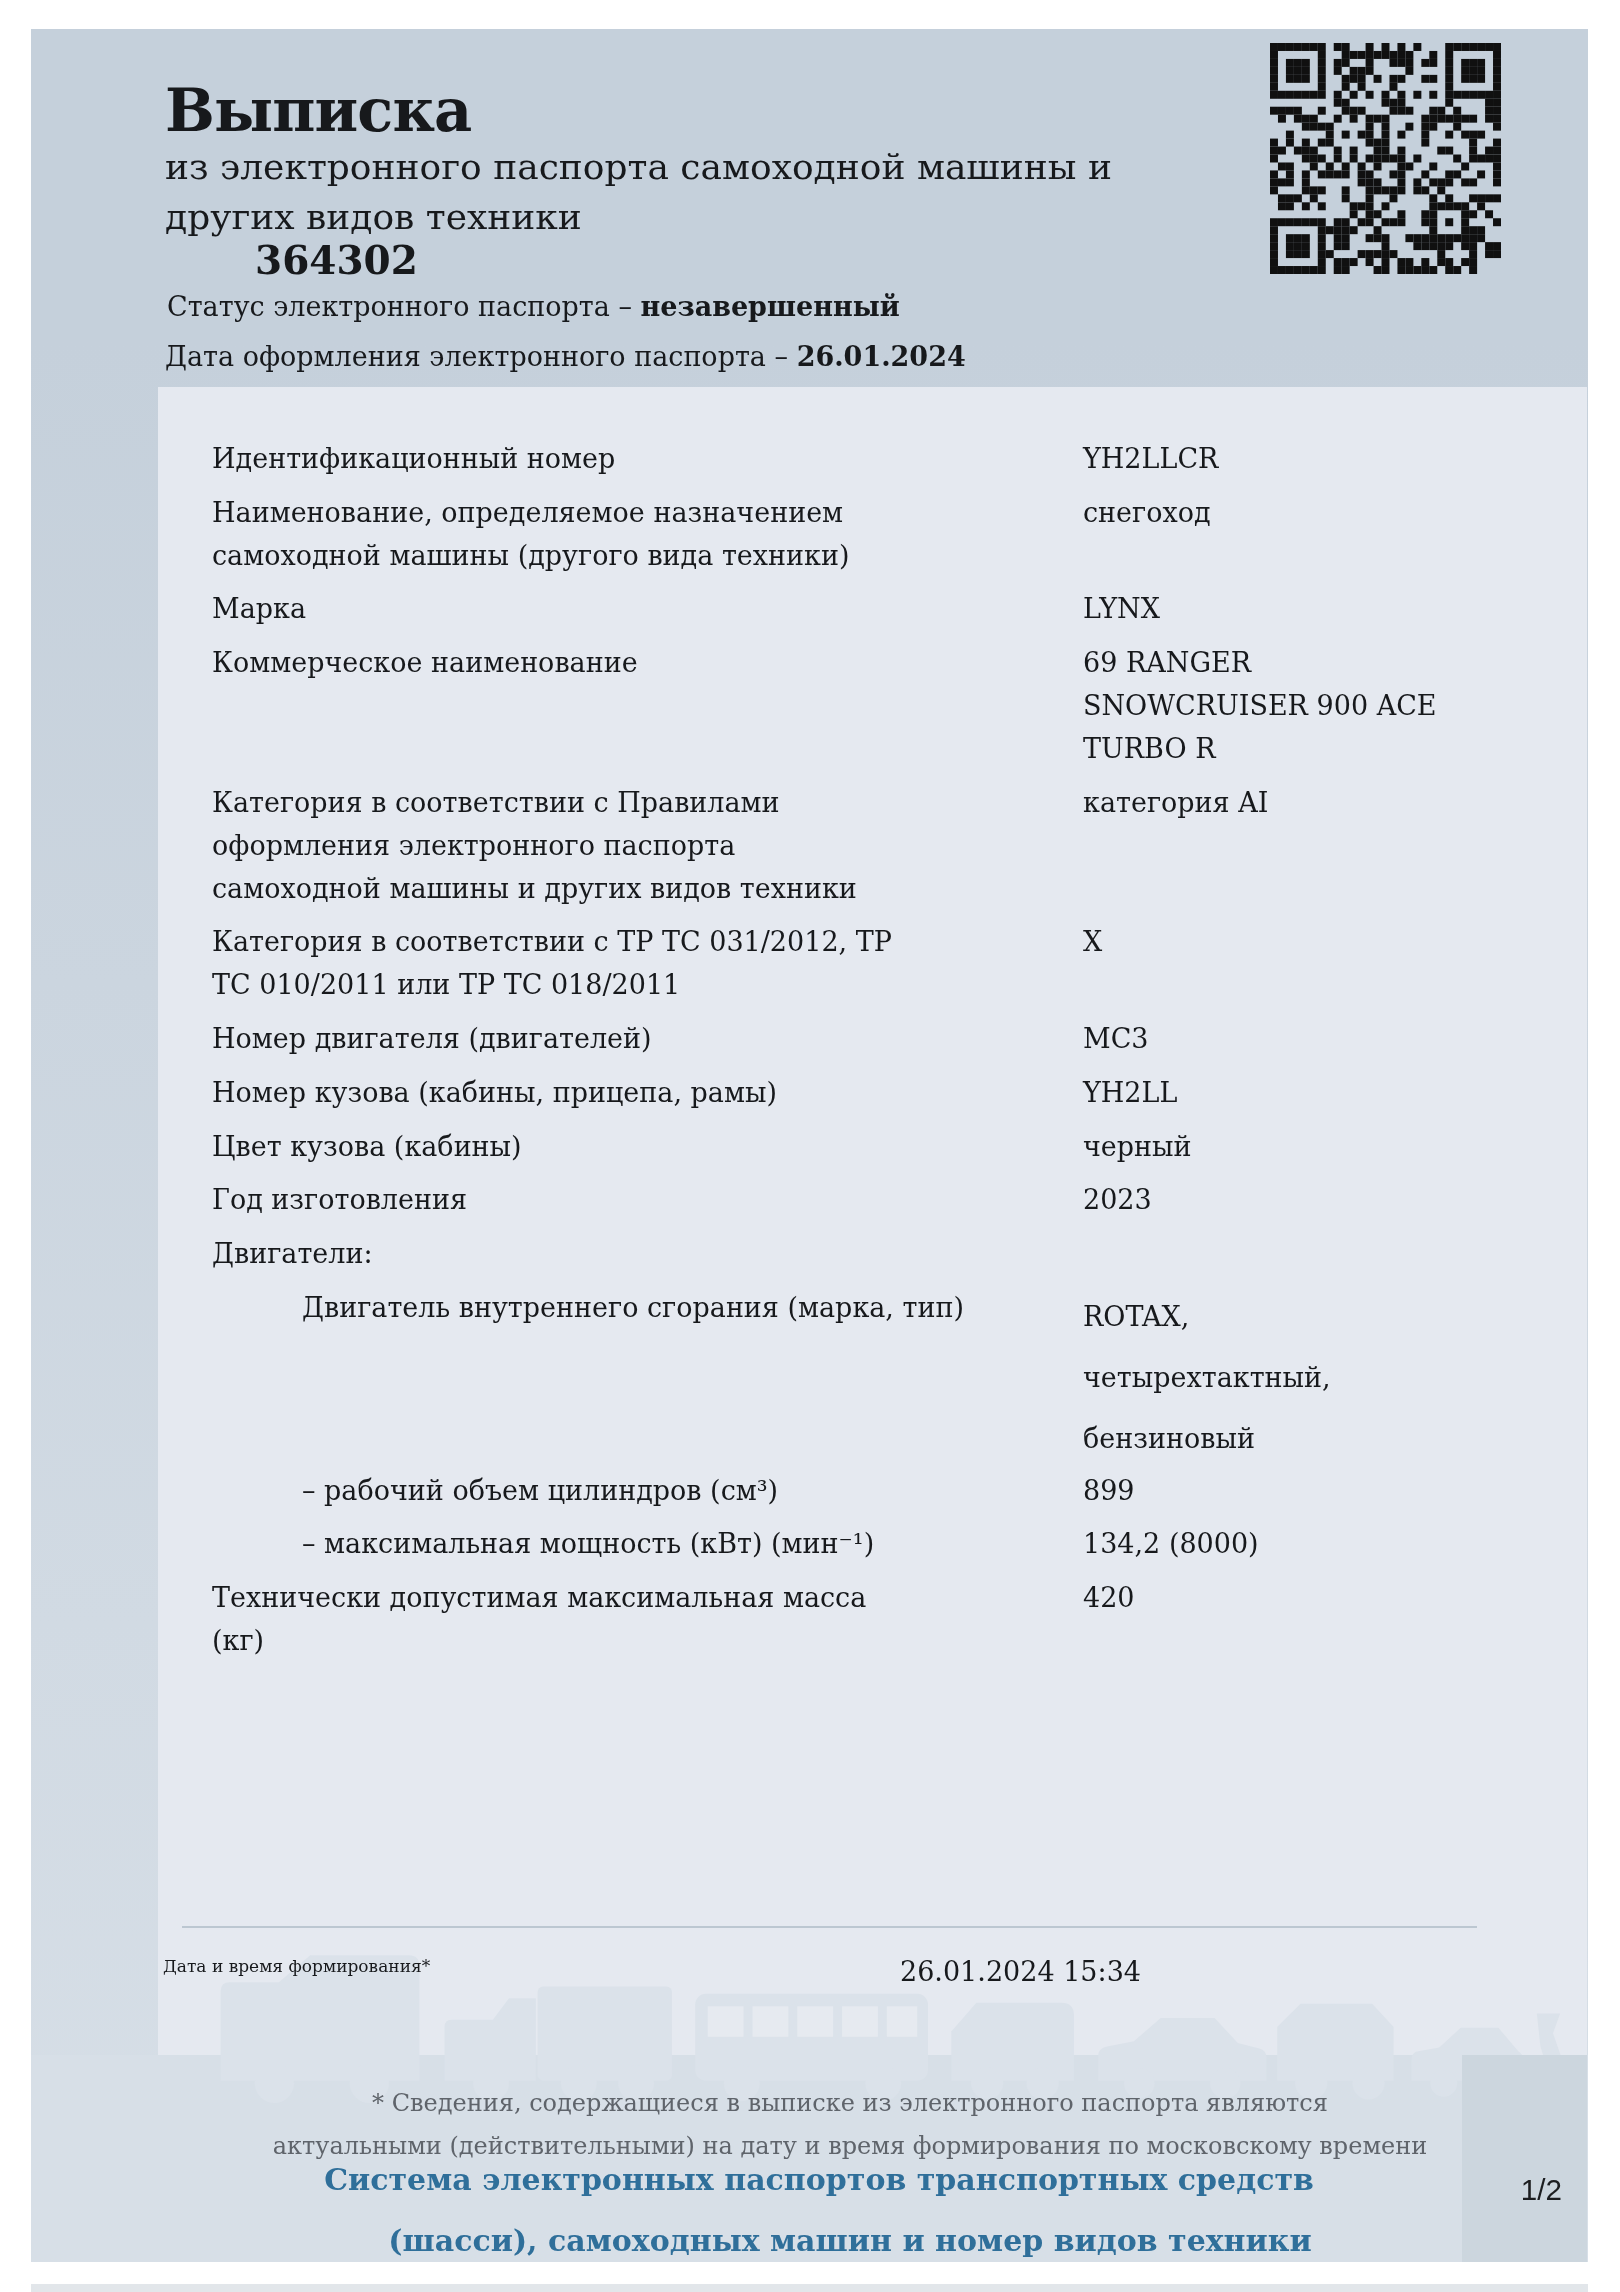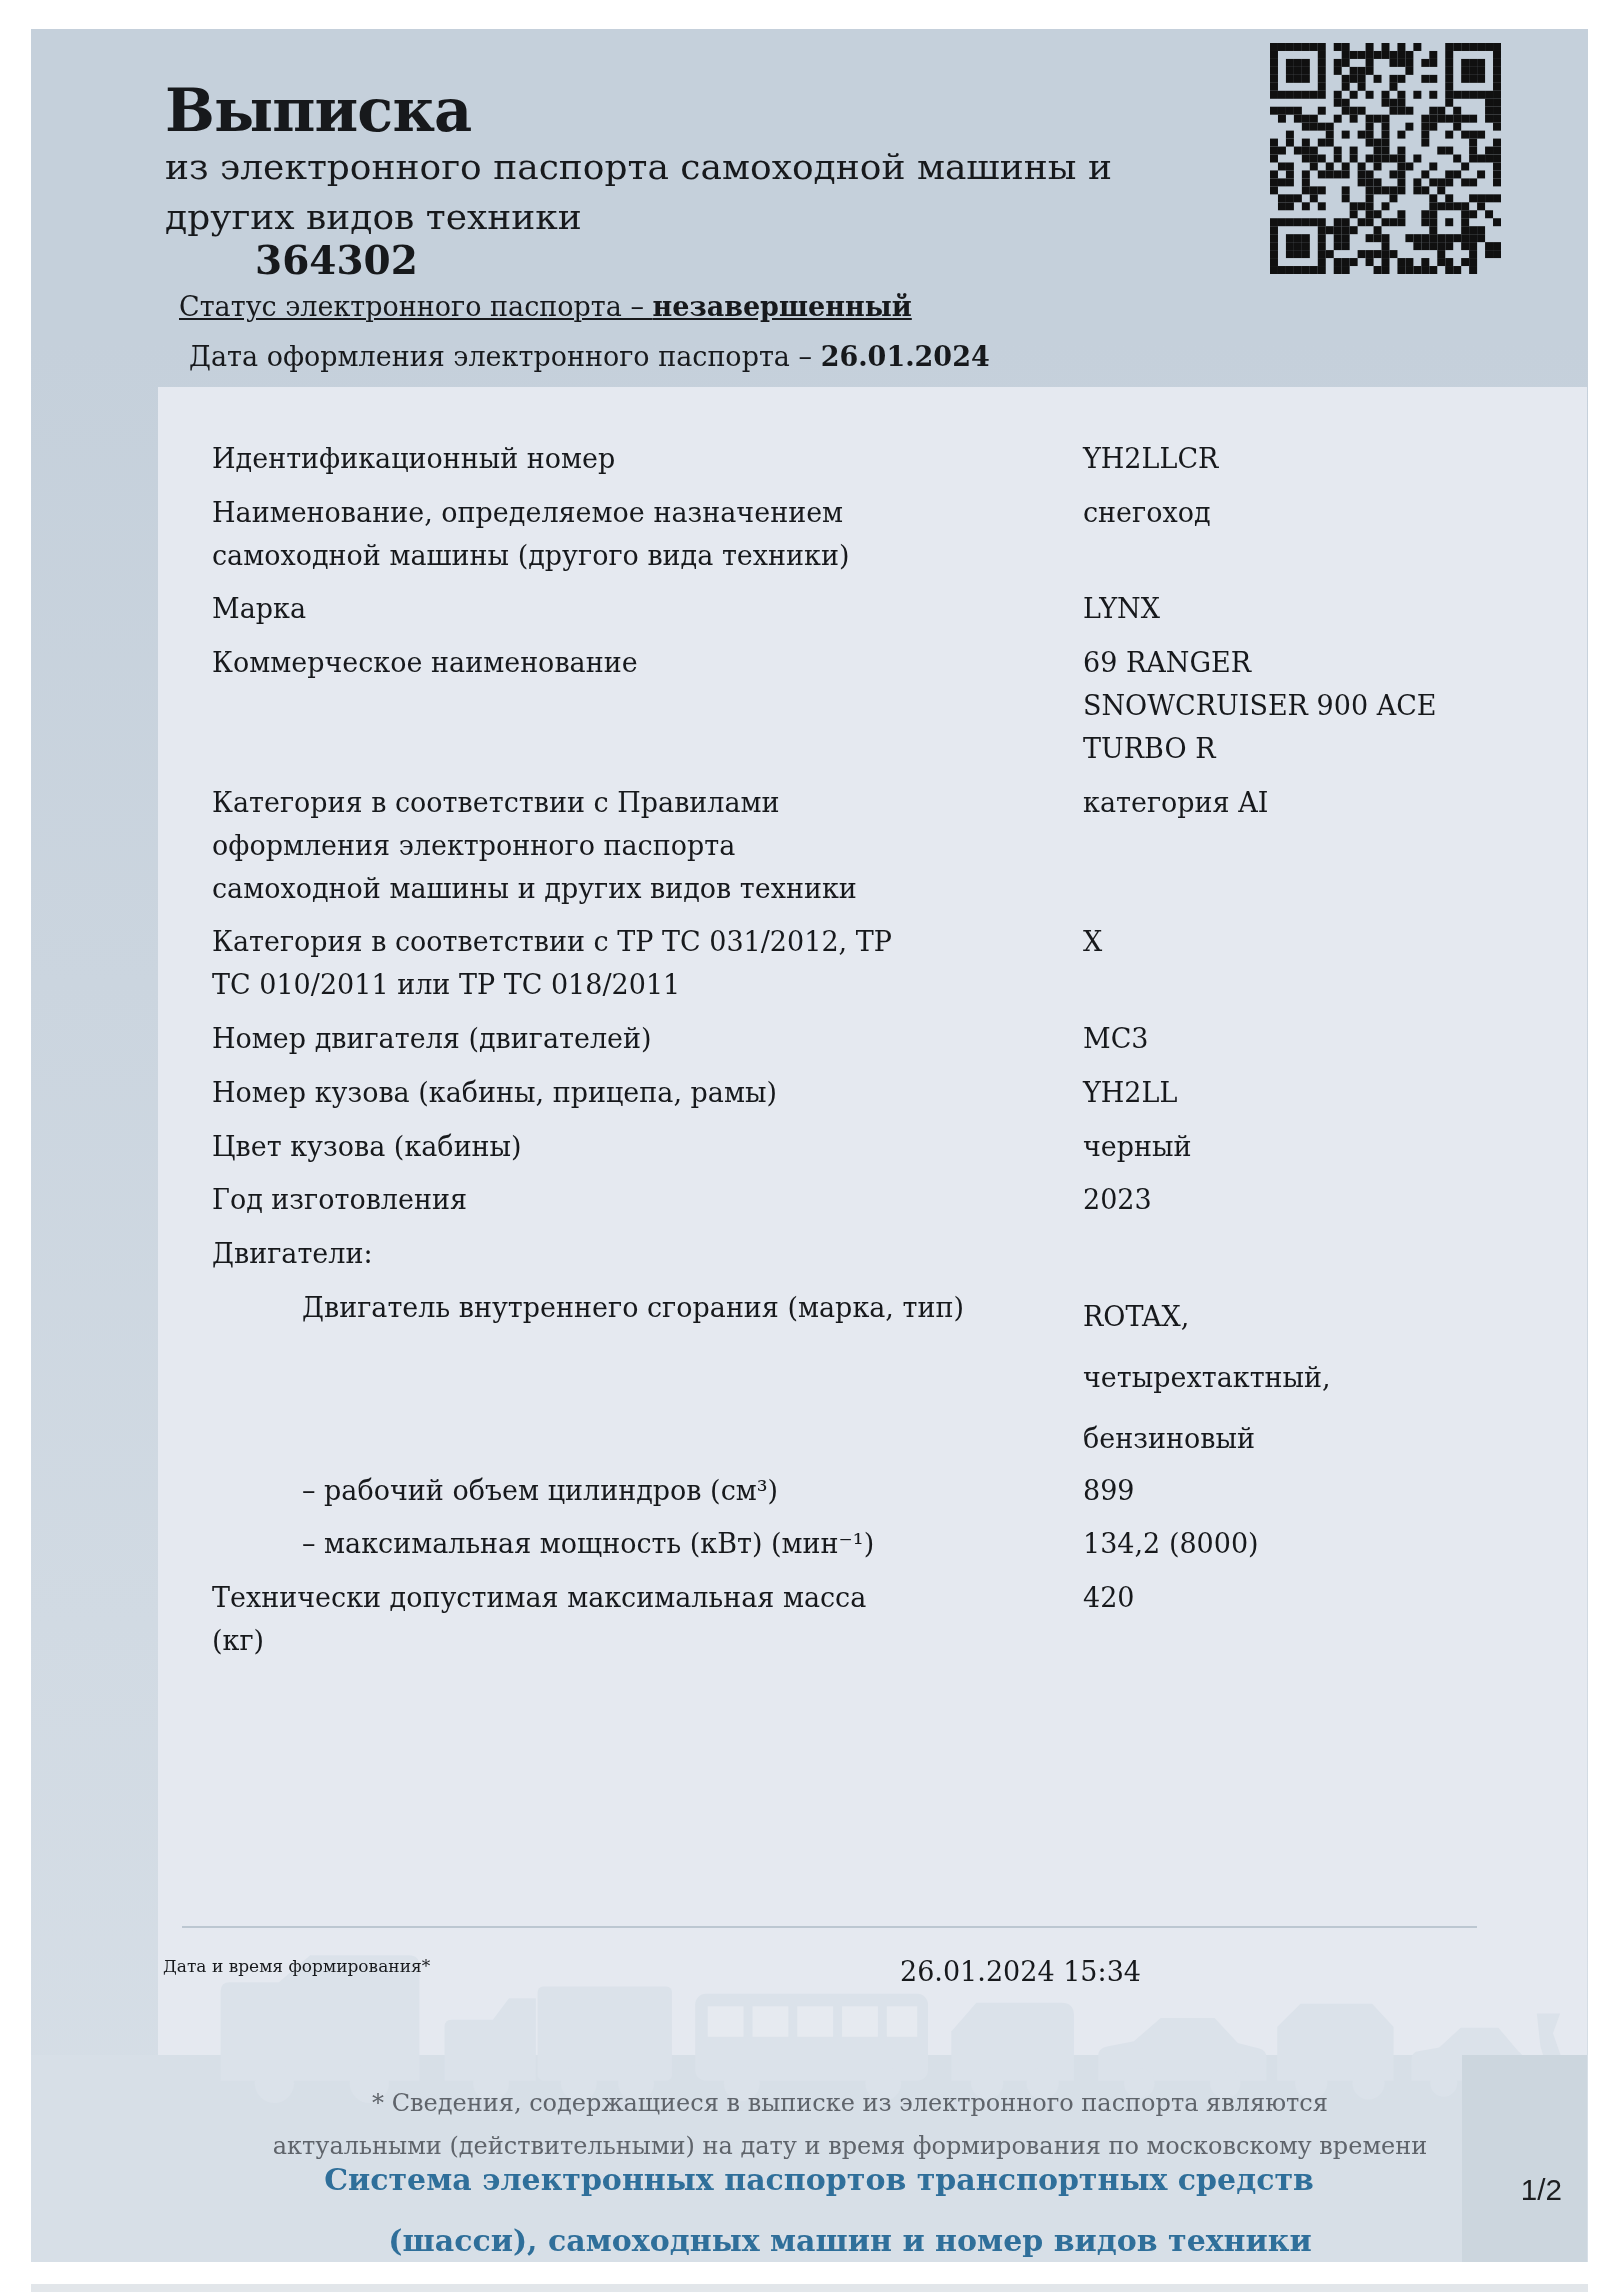--- a/index.html
+++ b/index.html
@@ -6,22 +6,22 @@
   html,body{margin:0;padding:0;background:#ffffff;}
   #stage{position:relative;width:1620px;height:2293px;background:#ffffff;overflow:hidden;
          font-family:"DejaVu Serif","Liberation Serif",serif;color:#17191c;}
   .page{position:absolute;left:31px;top:29px;width:1557px;height:2233px;
         background:linear-gradient(180deg,var(--header-bg) 0%,var(--header-bg) 14%,var(--band-bg) 100%);}
   .abs{position:absolute;}
   
   .doc-title{left:134px;top:47px;font-size:59px;font-weight:bold;letter-spacing:-0.9px;}
   .doc-subtitle{left:134px;top:113px;font-size:36px;line-height:50px;}
   .doc-number{left:224px;top:208px;font-size:39px;font-weight:bold;}
-  .status-line{left:148px;top:262px;font-size:27px;text-decoration:underline;}
-  .date-line{left:134px;top:312px;font-size:27px;margin-left:24px;}
+  .status-line{left:136px;top:262px;font-size:27px;}
+  .date-line{left:134px;top:312px;font-size:27px;}
   .bold{font-weight:bold;}
   .qr{left:1239px;top:14.3px;width:231px;height:231px;}
   
   .main-panel{left:127px;top:358px;width:1429px;height:1668px;background:var(--panel-bg);
               box-sizing:border-box;padding:50px 36px 0 54px;}
   .row{display:grid;grid-template-columns:871px 1fr;margin-bottom:10.7px;align-items:start;}
   .row .cell{font-size:27px;line-height:43px;}
   .row.indent .label{padding-left:90px;box-sizing:border-box;}
   .row.engine{margin-bottom:0;}
   .row.engine .value .line{line-height:61px;}

